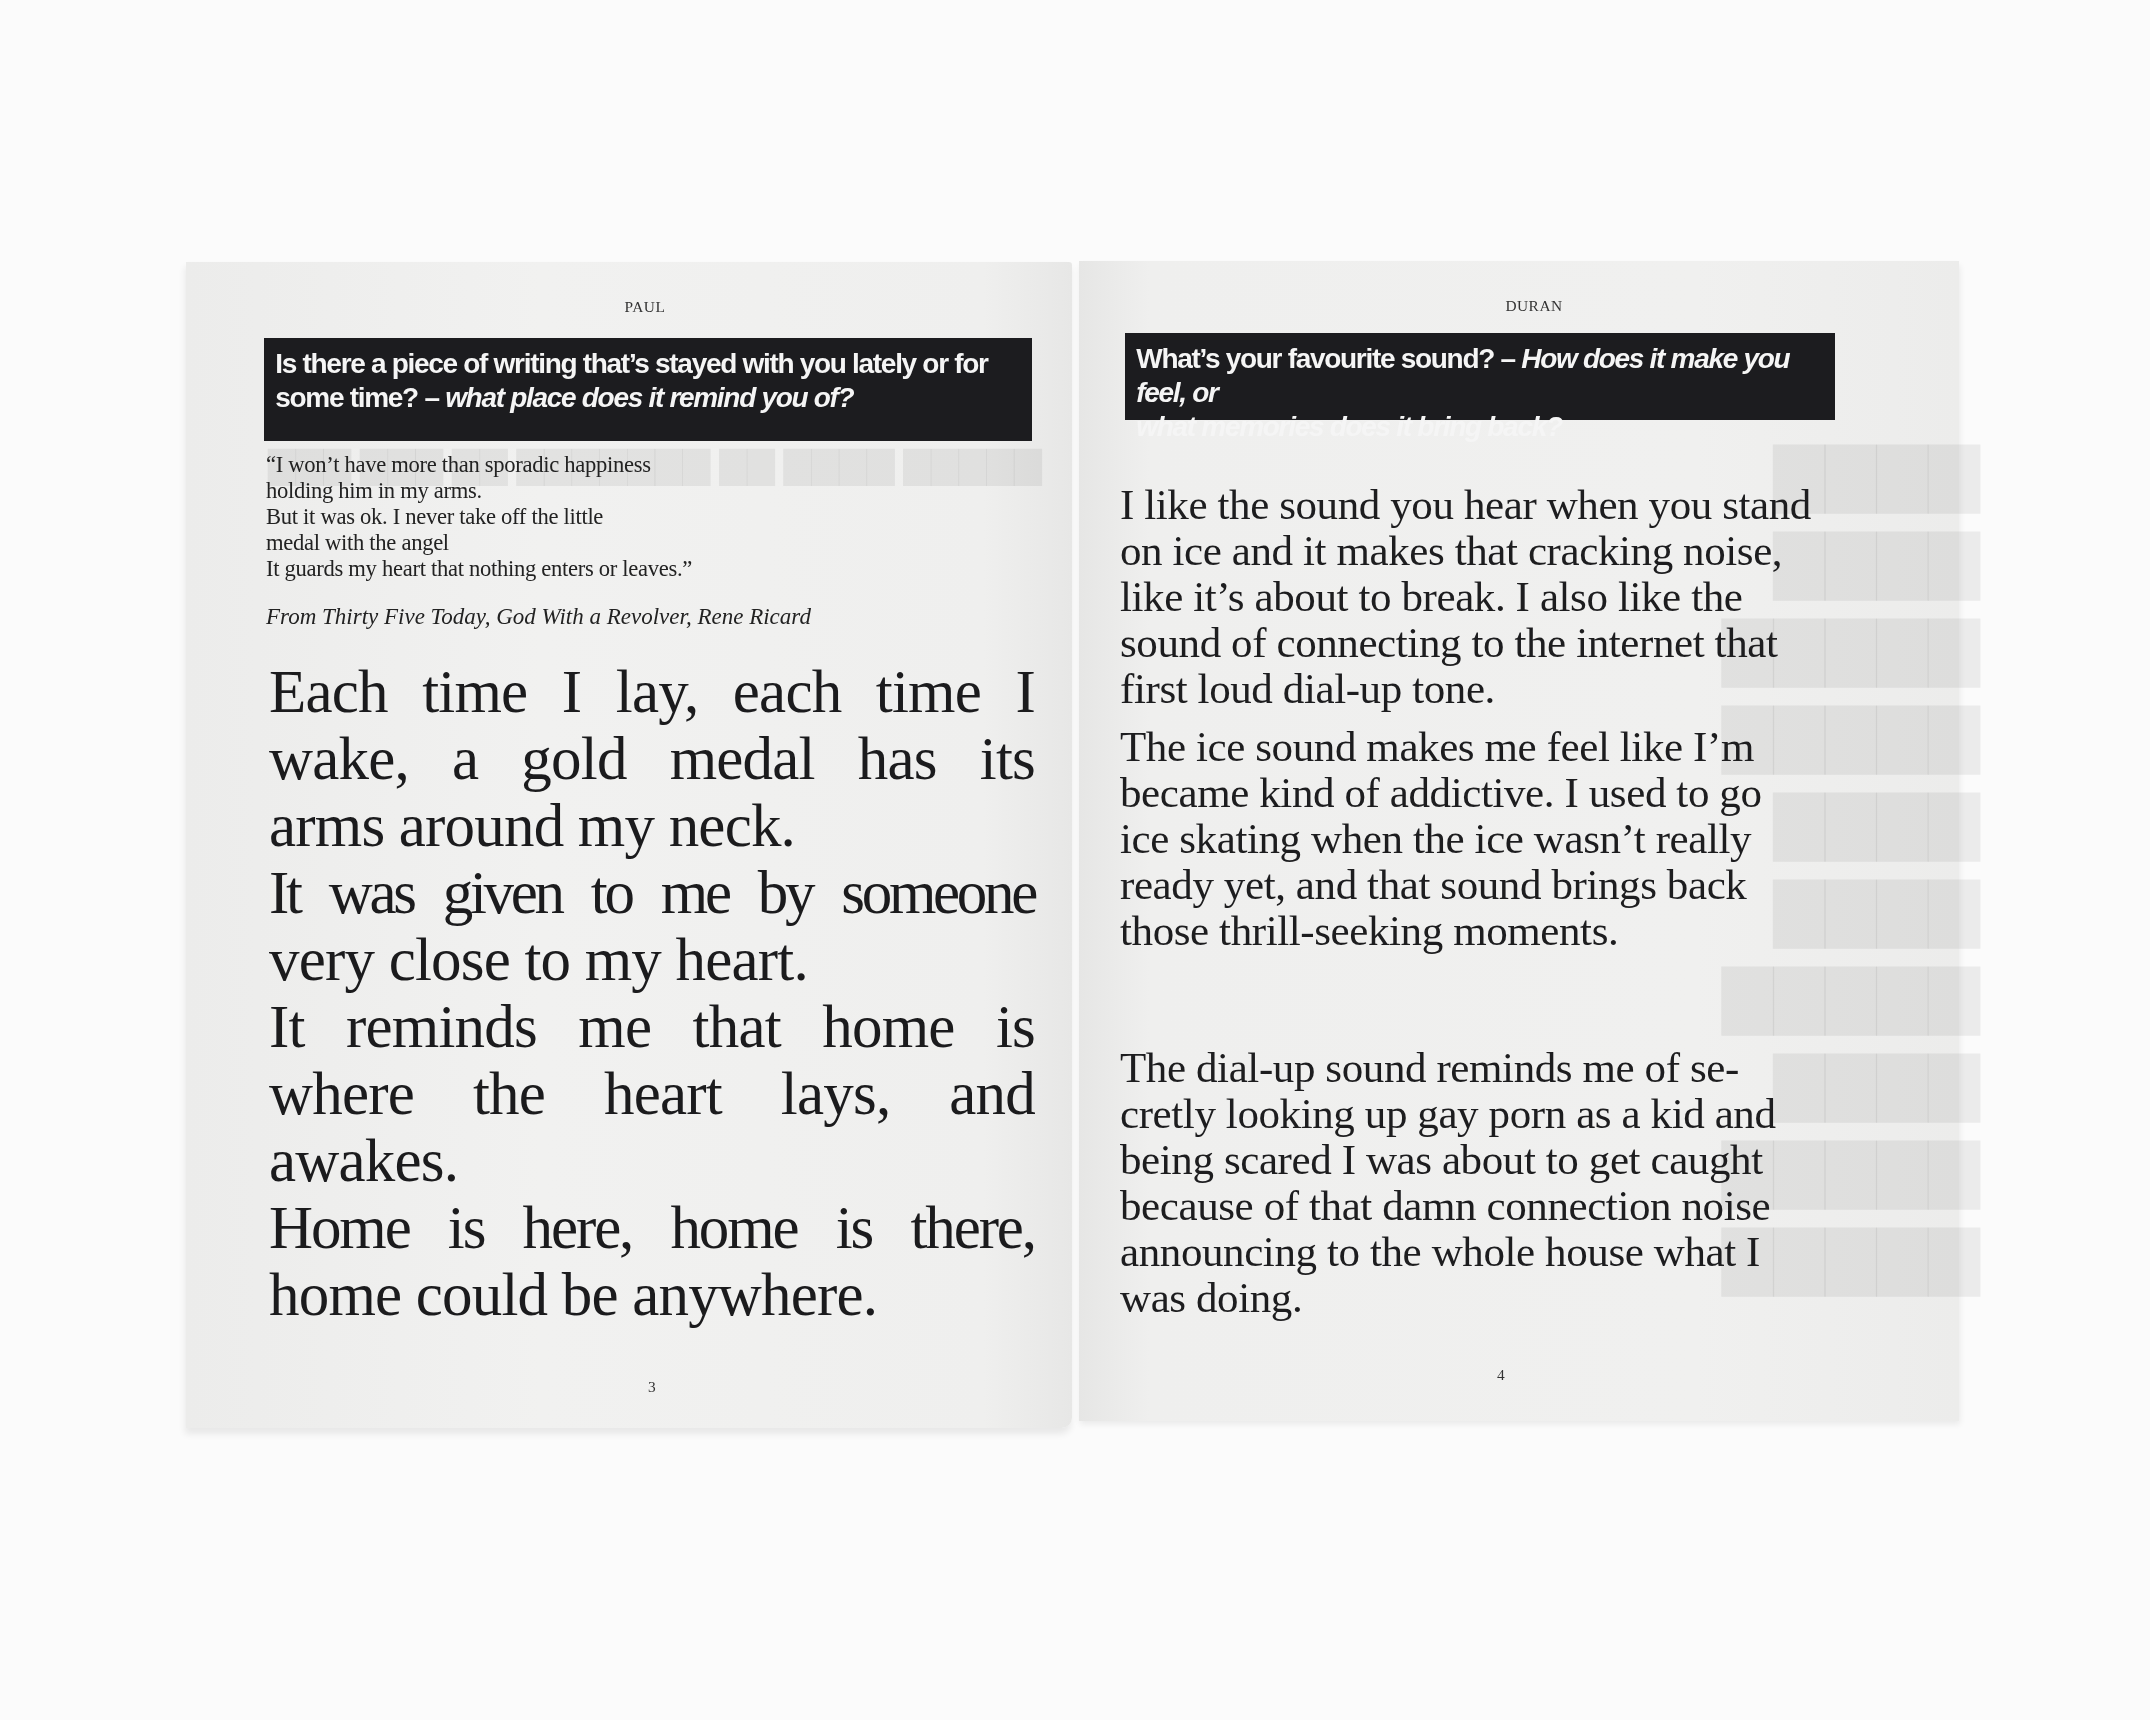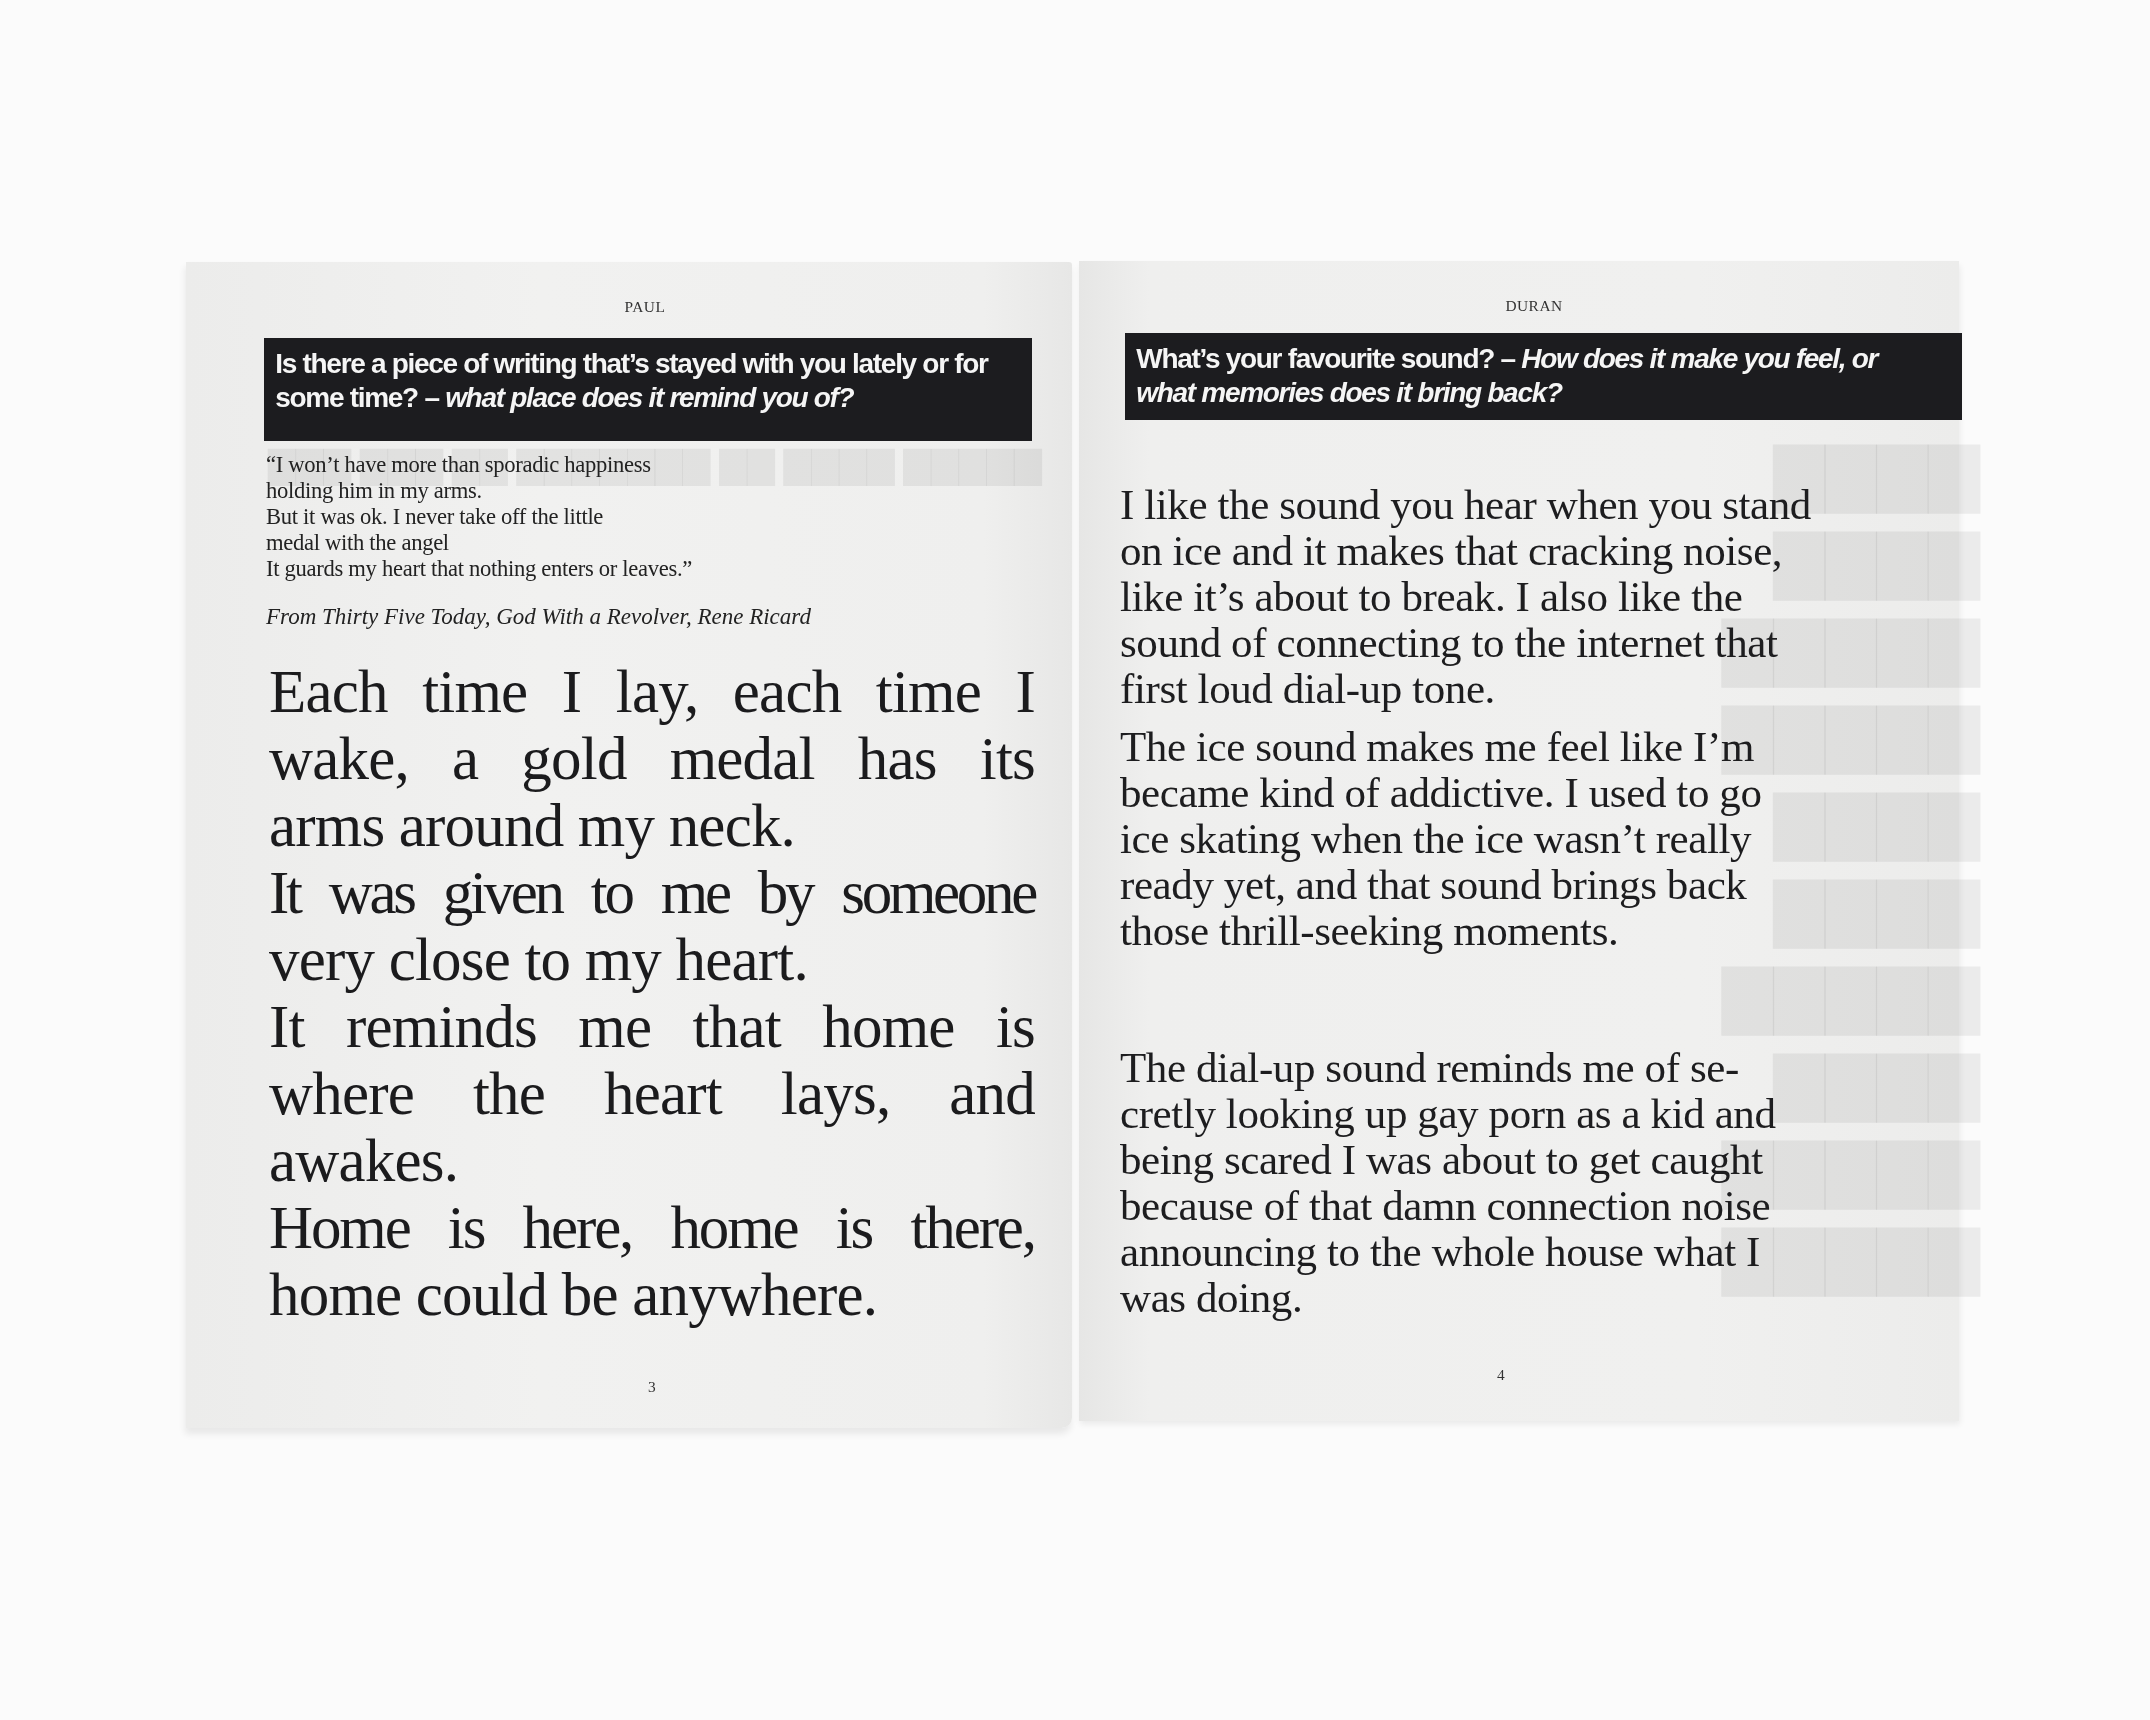--- a/index.html
+++ b/index.html
@@ -41,21 +41,21 @@
     font-family: "Liberation Sans", sans-serif;
     font-weight: bold;
     font-size: 28px;
     line-height: 34px;
     letter-spacing: -1.3px;
     padding: 9.3px 11.3px 0 11.3px;
     box-sizing: border-box;
   }
   .qbox .q-it { font-style: italic; }
   #left-q { left: 78px; top: 76px; width: 768px; height: 103px; }
-  #right-q { left: 46px; top: 72px; width: 837px; height: 87px; }
+  #right-q { left: 46px; top: 72px; width: 710px; height: 87px; }
 
   .quote {
     position: absolute; left: 80px; top: 190px;
     font-family: "Liberation Serif", serif;
     font-size: 22.6px; line-height: 26px;
     letter-spacing: -0.3px;
     color: #222;
   }
   .quote div { white-space: nowrap; }
   .citation {

